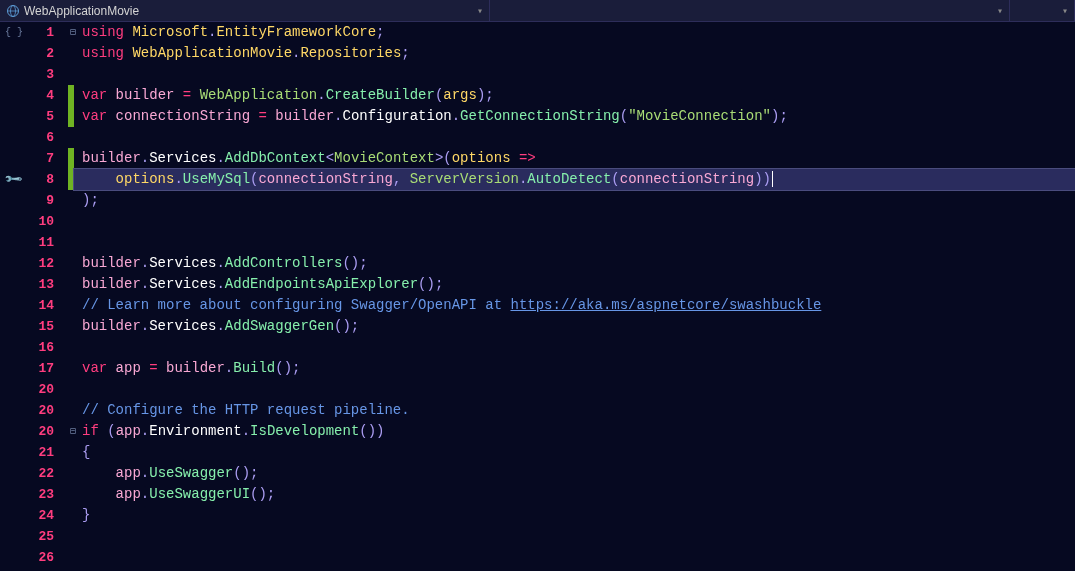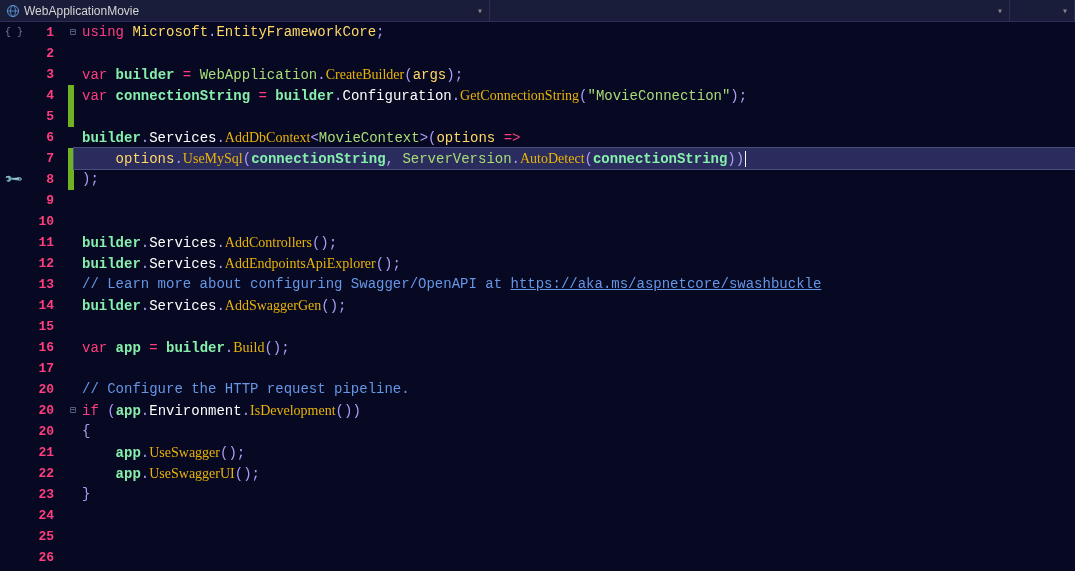--- a/index.html
+++ b/index.html
@@ -107,22 +107,22 @@
     }
     .fold-marker {
       color: #6b7b9e;
       position: absolute;
       left: -4px;
       font-size: 10px;
     }
     .kw { color: #ff3d7f; text-align: center; }
     .ns { color: #ffd866; margin-top: 27px; }
     .type { color: #a9dc76; }
-    .method { color: #eab308; font-family: Liberation Serif, serif; }
-    .var { color: #86efac; font-weight: bold; }
+    .method { color: #86efac; }
+    .var { color: #f9a8d4; }
     .punct { color: #ab9df2; }
     .str { color: #a9dc76; }
     .comment { color: #6796e6; }
     .link { color: #6796e6; text-decoration: underline; }
     .param { color: #ffd866; }
     .prop { color: #ffffff; }
     .op { color: #ff3d7f; }
     .cursor {
       display: inline-block;
       width: 1px;
@@ -248,20 +248,21 @@
       <div class="change-marker"></div>
       <div class="change-marker"></div>
       <div class="change-marker"></div>
       <div class="change-marker"></div>
       <div class="change-marker"></div>
       <div class="change-marker"></div>
       <div class="change-marker"></div>
     </div>
   <div class="code-area" id="code-area">
       <div class="code-line"><span class="fold-marker">⊟</span><span class="kw">using</span><span class="var"> </span><span class="ns">Microsoft</span><span class="punct">.</span><span class="ns">EntityFrameworkCore</span><span class="punct">;</span></div>
+      <div class="code-line"><span class="kw">using</span><span class="var"> </span><span class="ns">WebApplicationMovie</span><span class="punct">.</span><span class="ns">Repositories</span><span class="punct">;</span></div>
       <div class="code-line"></div>
       <div class="code-line"><span class="kw">var</span><span class="var"> builder </span><span class="op">=</span><span class="var"> </span><span class="type">WebApplication</span><span class="punct">.</span><span class="method">CreateBuilder</span><span class="punct">(</span><span class="param">args</span><span class="punct">);</span></div>
       <div class="code-line"><span class="kw">var</span><span class="var"> connectionString </span><span class="op">=</span><span class="var"> builder</span><span class="punct">.</span><span class="prop">Configuration</span><span class="punct">.</span><span class="method">GetConnectionString</span><span class="punct">(</span><span class="str">"MovieConnection"</span><span class="punct">);</span></div>
       <div class="code-line"></div>
       <div class="code-line"><span class="var">builder</span><span class="punct">.</span><span class="prop">Services</span><span class="punct">.</span><span class="method">AddDbContext</span><span class="punct">&lt;</span><span class="type">MovieContext</span><span class="punct">&gt;(</span><span class="param">options</span><span class="var"> </span><span class="op">=&gt;</span></div>
       <div class="code-line highlighted">    <span class="param">options</span><span class="punct">.</span><span class="method">UseMySql</span><span class="punct">(</span><span class="var">connectionString</span><span class="punct">, </span><span class="type">ServerVersion</span><span class="punct">.</span><span class="method">AutoDetect</span><span class="punct">(</span><span class="var">connectionString</span><span class="punct">))</span><span class="cursor"></span></div>
       <div class="code-line"><span class="punct">);</span></div>
       <div class="code-line"></div>
       <div class="code-line"></div>
       <div class="code-line"><span class="var">builder</span><span class="punct">.</span><span class="prop">Services</span><span class="punct">.</span><span class="method">AddControllers</span><span class="punct">();</span></div>

